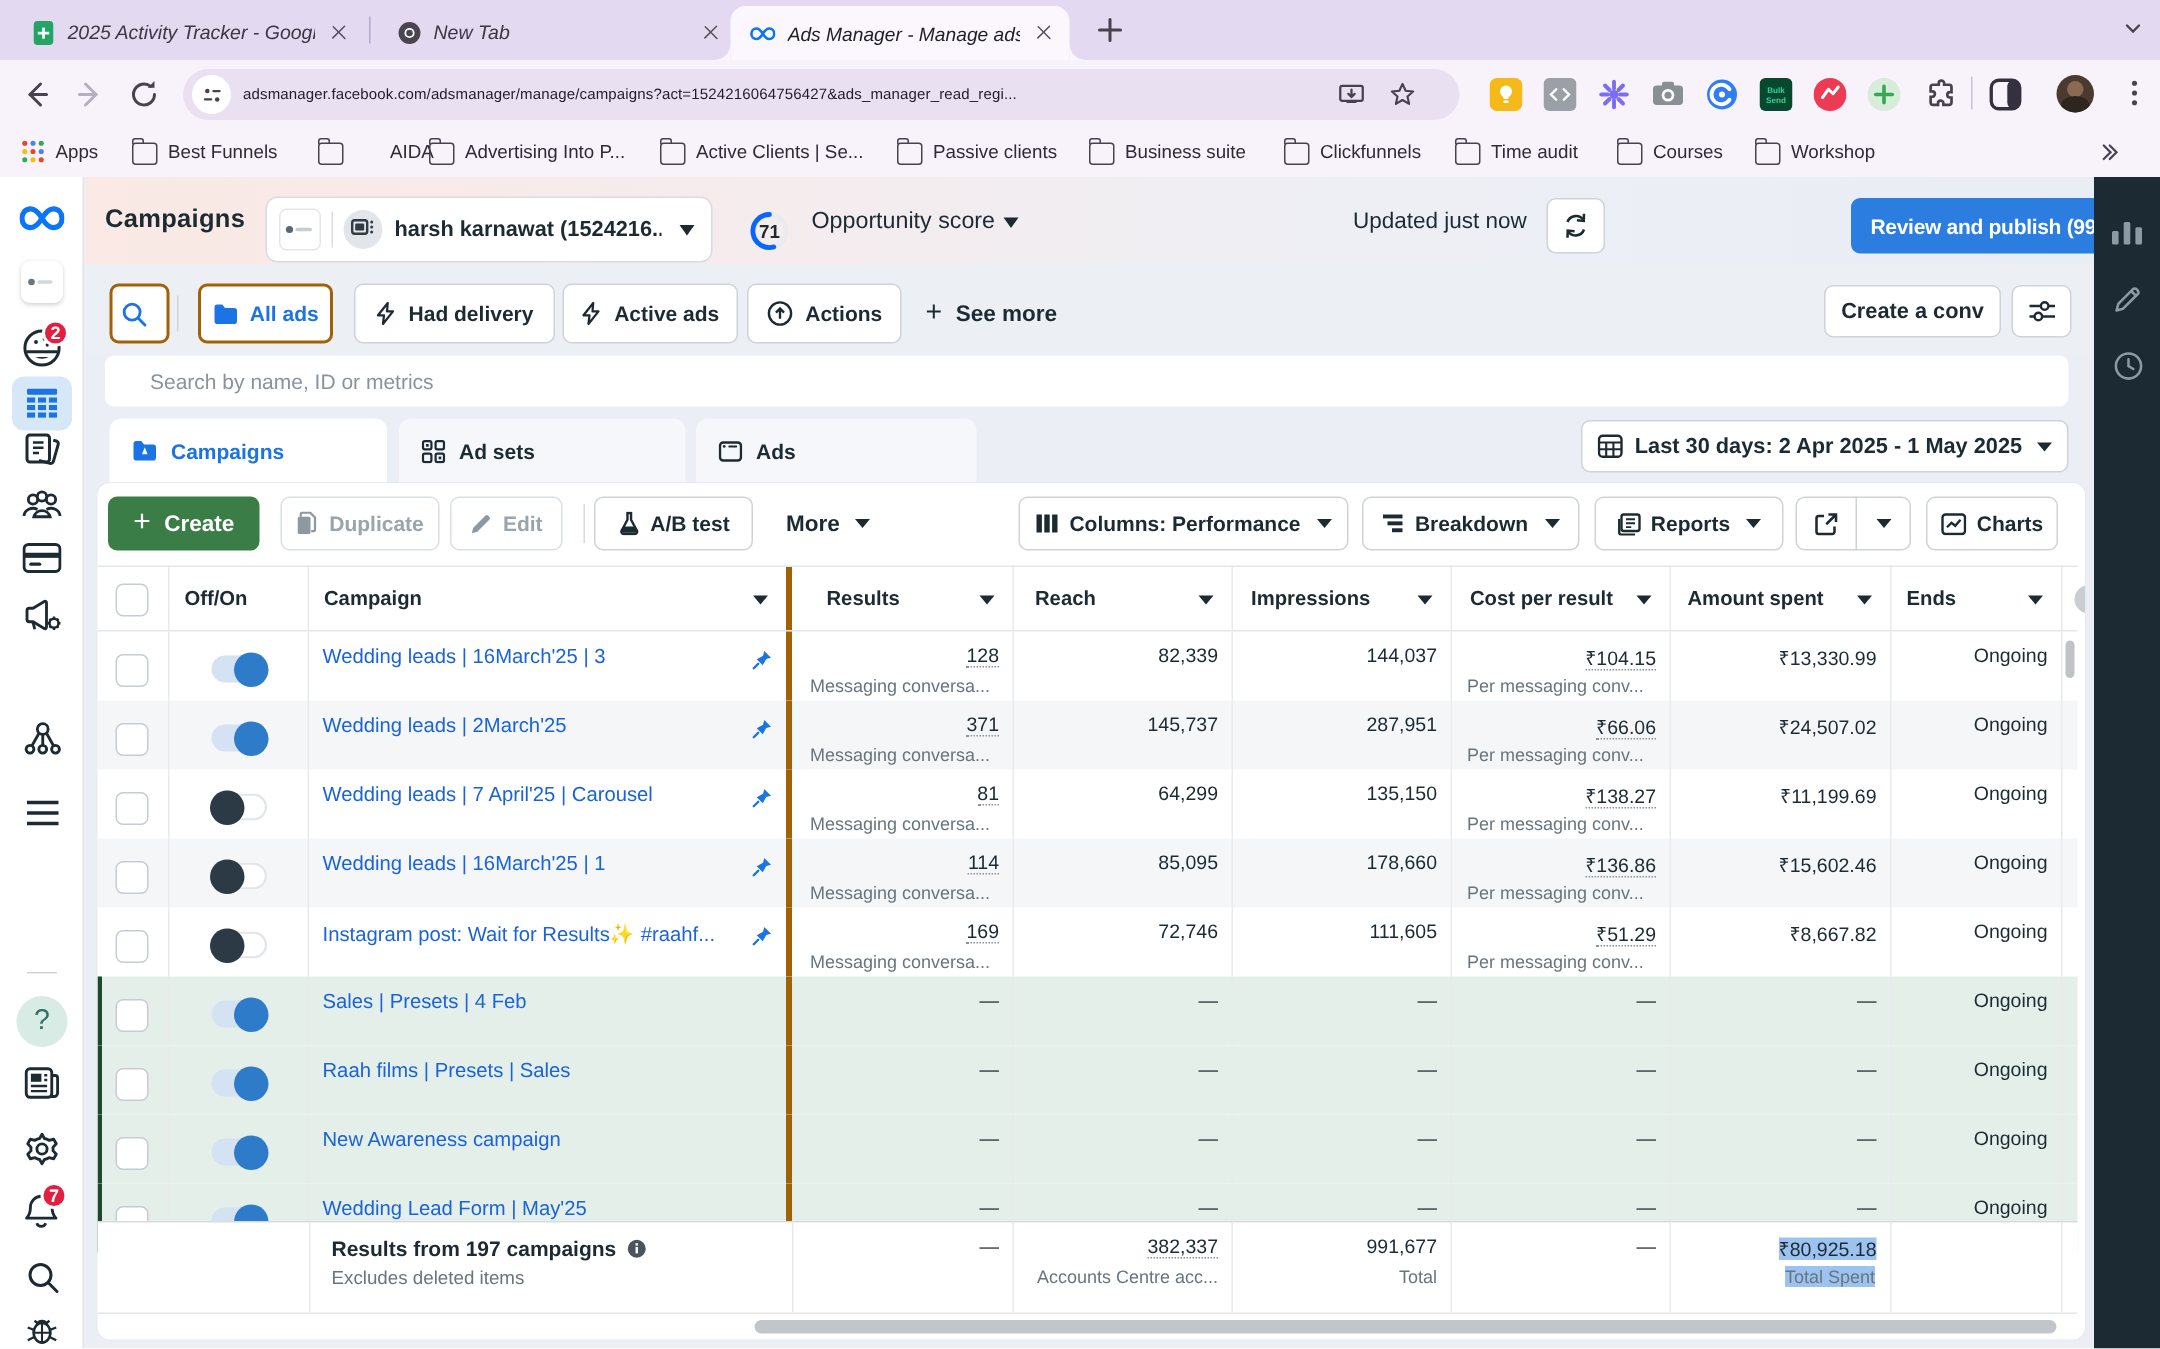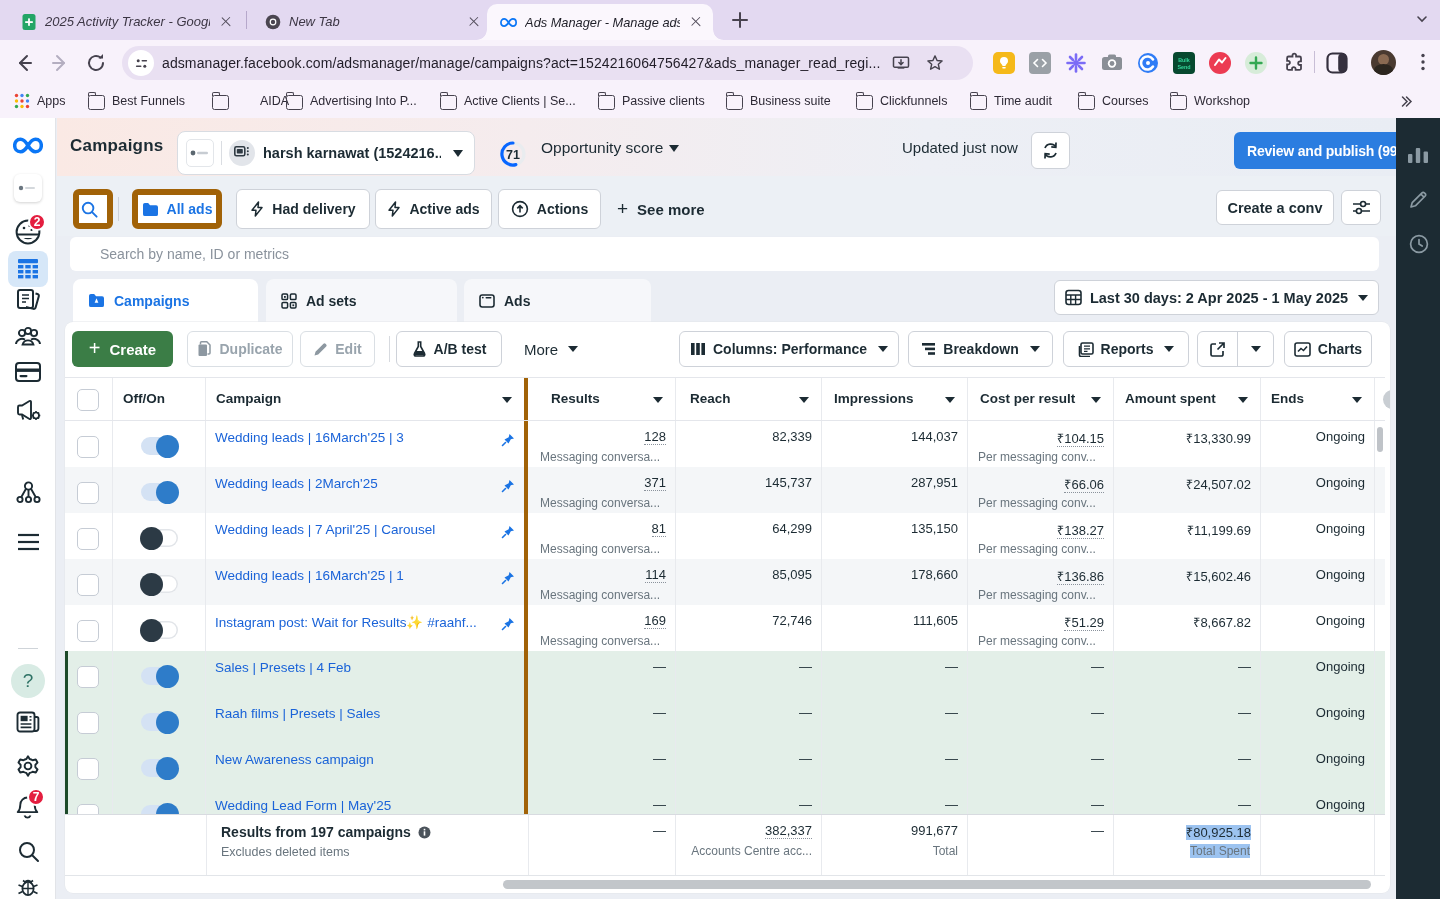--- a/index.html
+++ b/index.html
@@ -22,21 +22,21 @@
 #newtabbtn { position:absolute; left:731px; top:11px; width:18px; height:18px; }
 #newtabbtn:before { content:""; position:absolute; left:8px; top:1px; width:1.8px; height:16px; background:#47424e; border-radius:1px;}
 #newtabbtn:after { content:""; position:absolute; top:8.1px; left:1px; height:1.8px; width:16px; background:#47424e; border-radius:1px;}
 #chevtab { position:absolute; right:12px; top:13px; width:12px; height:12px; }
 
 #btoolbar { position:absolute; top:40px; left:0; width:1440px; height:44px; background:#f8f2fb; }
 #bookmarks { position:absolute; top:84px; left:0; width:1440px; height:34px; background:#f8f2fb; display:flex; align-items:center; font-size:12.5px; color:#2e2a36; }
 .bmk { position:absolute; top:10px; padding-left:24px; white-space:nowrap; }
 .bmk:before { content:""; position:absolute; left:0; top:0.5px; width:15px; height:13px; border:1.6px solid #46424e; border-radius:2.5px; }
 .bmk:after { content:""; position:absolute; left:0; top:-2px; width:6px; height:3px; border:1.6px solid #46424e; border-bottom:none; border-radius:2px 2px 0 0; }
-#urlpill { position:absolute; left:122px; top:6px; width:851px; height:34px; border-radius:17px; background:#e9e0f2; display:flex; align-items:center; font-size:14px; color:#211d28; }
+#urlpill { position:absolute; left:122px; top:6px; width:851px; height:34px; border-radius:17px; background:#e9e0f2; display:flex; align-items:center; font-size:10px; color:#211d28; }
 .navic { position:absolute; top:9px; width:28px; height:28px; color:#46424e; }
 .ttl { white-space:nowrap; overflow:hidden; }
 
 
 #app { position:absolute; top:118px; left:0; width:1440px; height:781px; background:#ebeef4; }
 #sidebar { position:absolute; left:0; top:0; width:56px; height:781px; background:#fff; border-right:1px solid #e2e4e8; }
 #rightbar { position:absolute; left:1396px; top:0; width:44px; height:781px; background:#1c2b33; }
 #main { position:absolute; left:57px; top:0; width:1339px; height:781px; }
 #band { position:absolute; left:0; top:0; width:1339px; height:58px; background:linear-gradient(90deg,#fae9e4 0%,#f5ecee 35%,#edeff5 65%,#e9edf4 100%); }
 #filters { position:absolute; left:0; top:58px; width:1339px; height:60px; background:#ecf0f5; }
@@ -44,21 +44,21 @@
 #tabsrow { position:absolute; left:0; top:153px; width:1339px; height:51px; }
 #panel { position:absolute; left:8px; top:204px; width:1325px; height:571px; background:#fff; border-radius:8px; box-shadow:0 0 0 0.5px #e3e6ea; overflow:hidden; }
 
 
 .btn { display:inline-flex; align-items:center; justify-content:center; border:1px solid #ced2d9; border-radius:6px; background:#fff; font-size:14px; font-weight:600; color:#1c2b33; }
 .btn svg { margin-right:7px; }
 .btn.dis { color:#99a4ad; border-color:#dadfe4; }
 
 
 .fpill { position:absolute; top:13px; height:40px; border:1px solid #ced2d9; border-radius:6px; background:#fff; display:flex; align-items:center; justify-content:center; font-size:14px; font-weight:600; color:#1c2b33; }
-.fpill.blue { border:6px solid #a16207; color:#1b74e4; }
+.fpill.blue { border:2px solid #a16207; color:#1b74e4; }
 .fpill svg { margin-right:8px; }
 
 
 .vtab { position:absolute; top:8px; height:43px; border-radius:8px 8px 0 0; background:rgba(255,255,255,.55); display:flex; align-items:center; padding-left:15px; font-size:14px; font-weight:700; color:#1c2b33; }
 .vtab.active { background:#fff; color:#1b74e4; }
 .vtab svg { margin-right:9px; }
 
 
 #tbl { position:absolute; left:0; top:55px; width:1325px; height:607px; font-size:13px; }
 .hrow { position:absolute; left:0; top:0; width:1320px; height:44px; border-top:1px solid #e4e6eb; border-bottom:1px solid #e4e6eb; font-weight:700; }
@@ -541,21 +541,21 @@
             <rect x="1.5" y="3.5" width="8.5" height="11.5" rx="1" fill="#8d98a1"></rect>
           </svg>Duplicate</div>
       <div class="abs btn dis" style="left:235px; top:9px; width:75px; height:36px;"><svg width="15" height="15" viewBox="0 0 15 15">
             <path d="M1.5 13.5 L2.5 9.8 L10.5 1.8 A1.4 1.4 0 0 1 12.5 1.8 L13.2 2.5 A1.4 1.4 0 0 1 13.2 4.5 L5.2 12.5 Z" fill="#8d98a1"></path>
           </svg>Edit</div>
       <div class="abs" style="left:324px; top:14px; width:1px; height:26px; background:#d7dadf;"></div>
       <div class="abs btn" style="left:331px; top:9px; width:106px; height:36px;"><svg width="15" height="16" viewBox="0 0 15 16">
             <path d="M5.5 1 L9.5 1 M6.3 1.5 L6.3 5.5 L2.5 12.5 A1.6 1.6 0 0 0 4 15 L11 15 A1.6 1.6 0 0 0 12.5 12.5 L8.7 5.5 L8.7 1.5" fill="none" stroke="#1c2b33" stroke-width="1.6"></path>
             <path d="M4.2 10 L10.8 10 L12.3 13 A0.9 0.9 0 0 1 11.4 14.2 L3.6 14.2 A0.9 0.9 0 0 1 2.7 13 Z" fill="#1c2b33"></path>
           </svg>A/B test</div>
-      <div class="abs" style="left:459px; top:9px; height:36px; display:flex; align-items:center; font-size:15px; font-weight:400;">More<span class="caret" style="margin-left:10px;"></span></div>
+      <div class="abs" style="left:459px; top:9px; height:36px; display:flex; align-items:center; font-size:15px; font-weight:700;">More<span class="caret" style="margin-left:10px;"></span></div>
       <div class="abs btn" style="left:614px; top:9px; width:220px; height:36px;"><svg width="16" height="14" viewBox="0 0 16 14">
             <rect x="1" y="1" width="3.6" height="12" fill="#1c2b33"></rect>
             <rect x="6.2" y="1" width="3.6" height="12" fill="#1c2b33"></rect>
             <rect x="11.4" y="1" width="3.6" height="12" fill="#1c2b33"></rect>
           </svg>Columns: Performance<span class="caret" style="margin-left:11px;"></span></div>
       <div class="abs btn" style="left:843px; top:9px; width:145px; height:36px;"><svg width="15" height="14" viewBox="0 0 15 14">
             <rect x="1" y="1" width="13" height="2.6" fill="#1c2b33"></rect>
             <rect x="4" y="5.6" width="10" height="2.6" fill="#1c2b33"></rect>
             <rect x="7" y="10.2" width="7" height="2.6" fill="#1c2b33"></rect>
           </svg>Breakdown<span class="caret" style="margin-left:11px;"></span></div>

